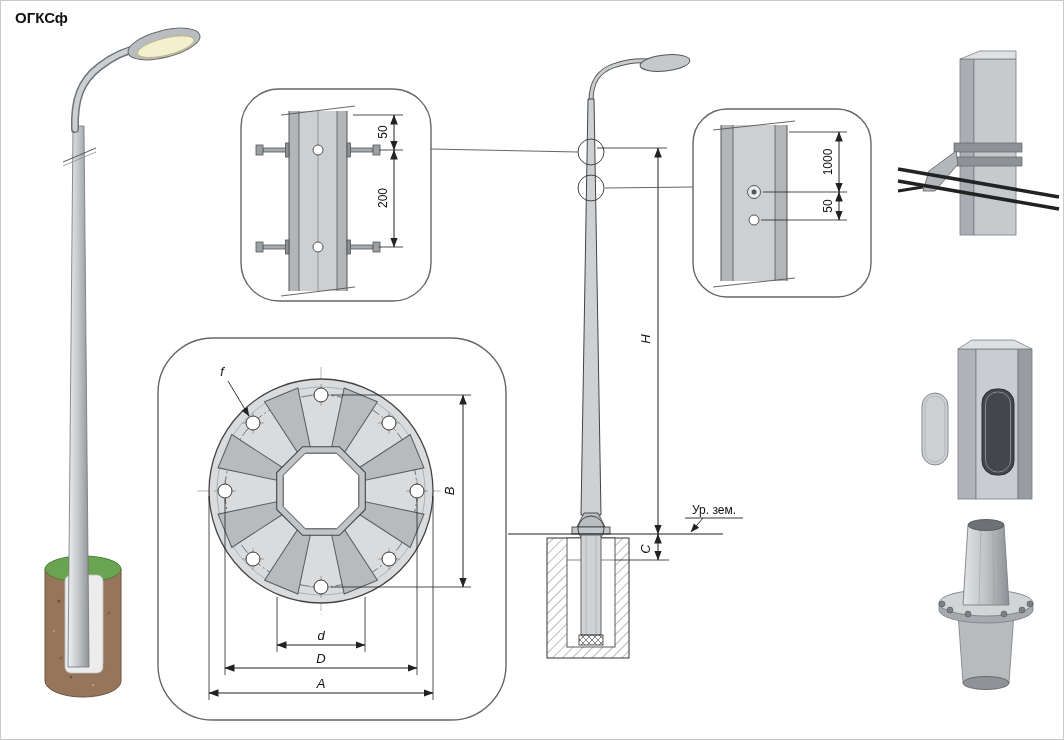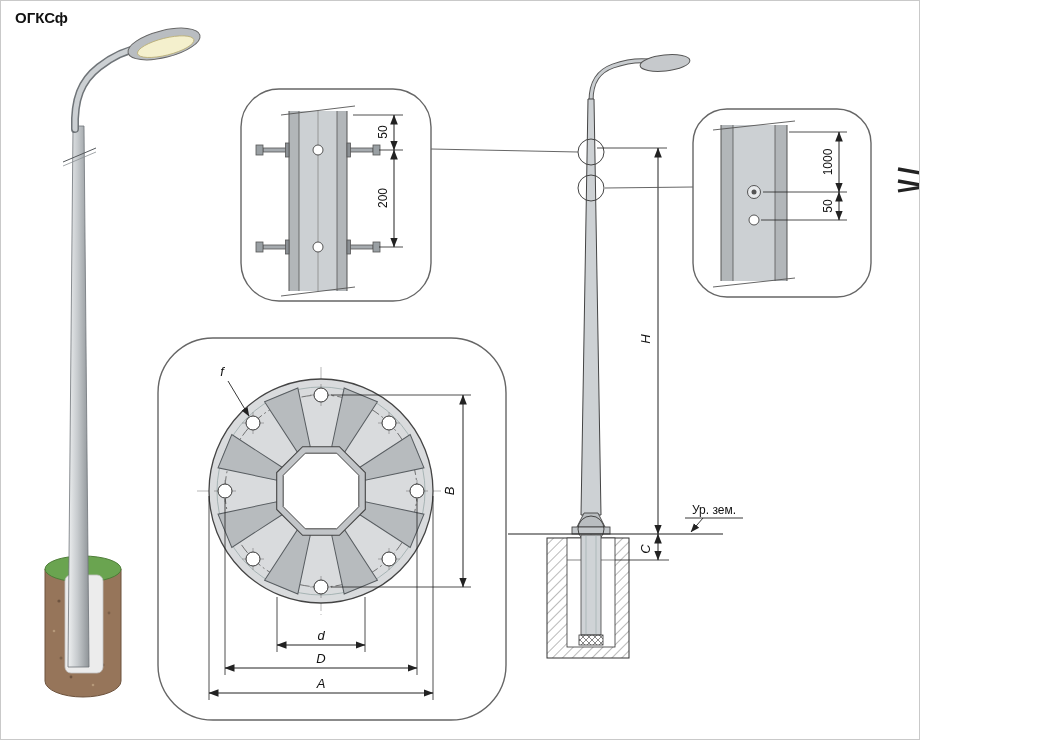--- a/index.html
+++ b/index.html
@@ -1,16 +1,16 @@
 <!DOCTYPE html>
 <html><head>
 <meta charset="utf-8">
 <style>
   html,body{margin:0;padding:0;background:#fff;}
-  .canvas{position:relative;width:920px;height:740px;background:#84cc16;
+  .canvas{position:relative;width:1064px;height:740px;background:#84cc16;
           border:1px solid #c9c9c9;box-sizing:border-box;overflow:hidden;
           font-family:"Liberation Sans",sans-serif;}
   svg{display:block;}
   text{font-family:"Liberation Sans",sans-serif;fill:#111;}
   .ttl{font-size:15px;font-weight:bold;}
   .dim{font-size:12px;}
   .dimi{font-size:13px;font-style:italic;}
 </style>
 </head>
 <body>

